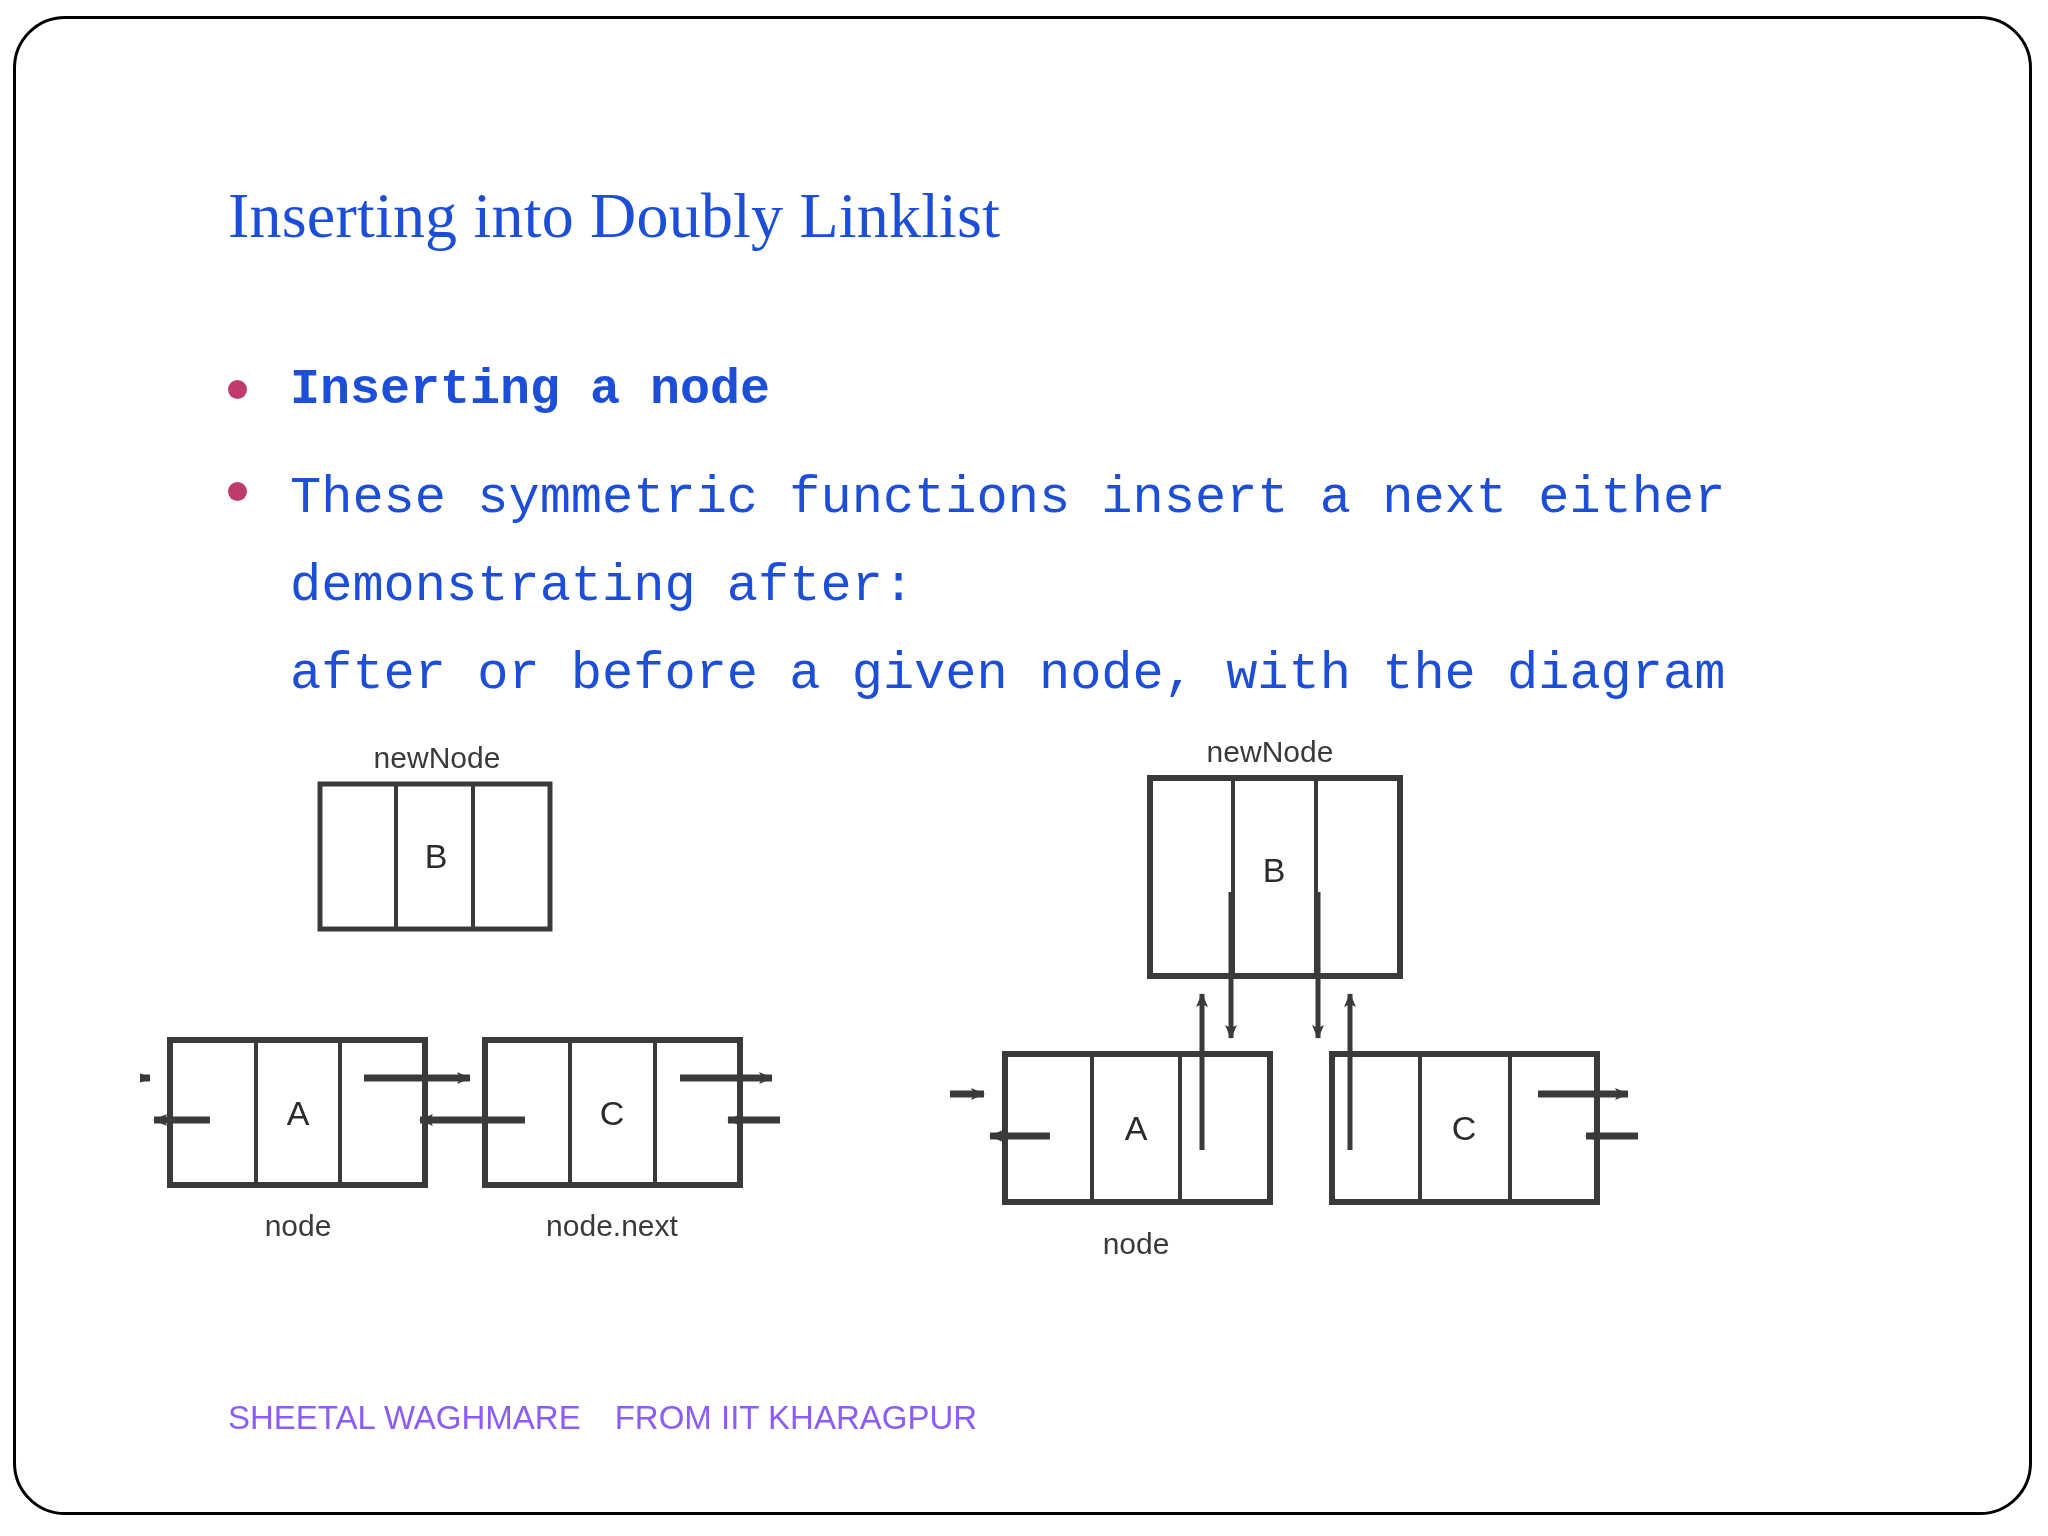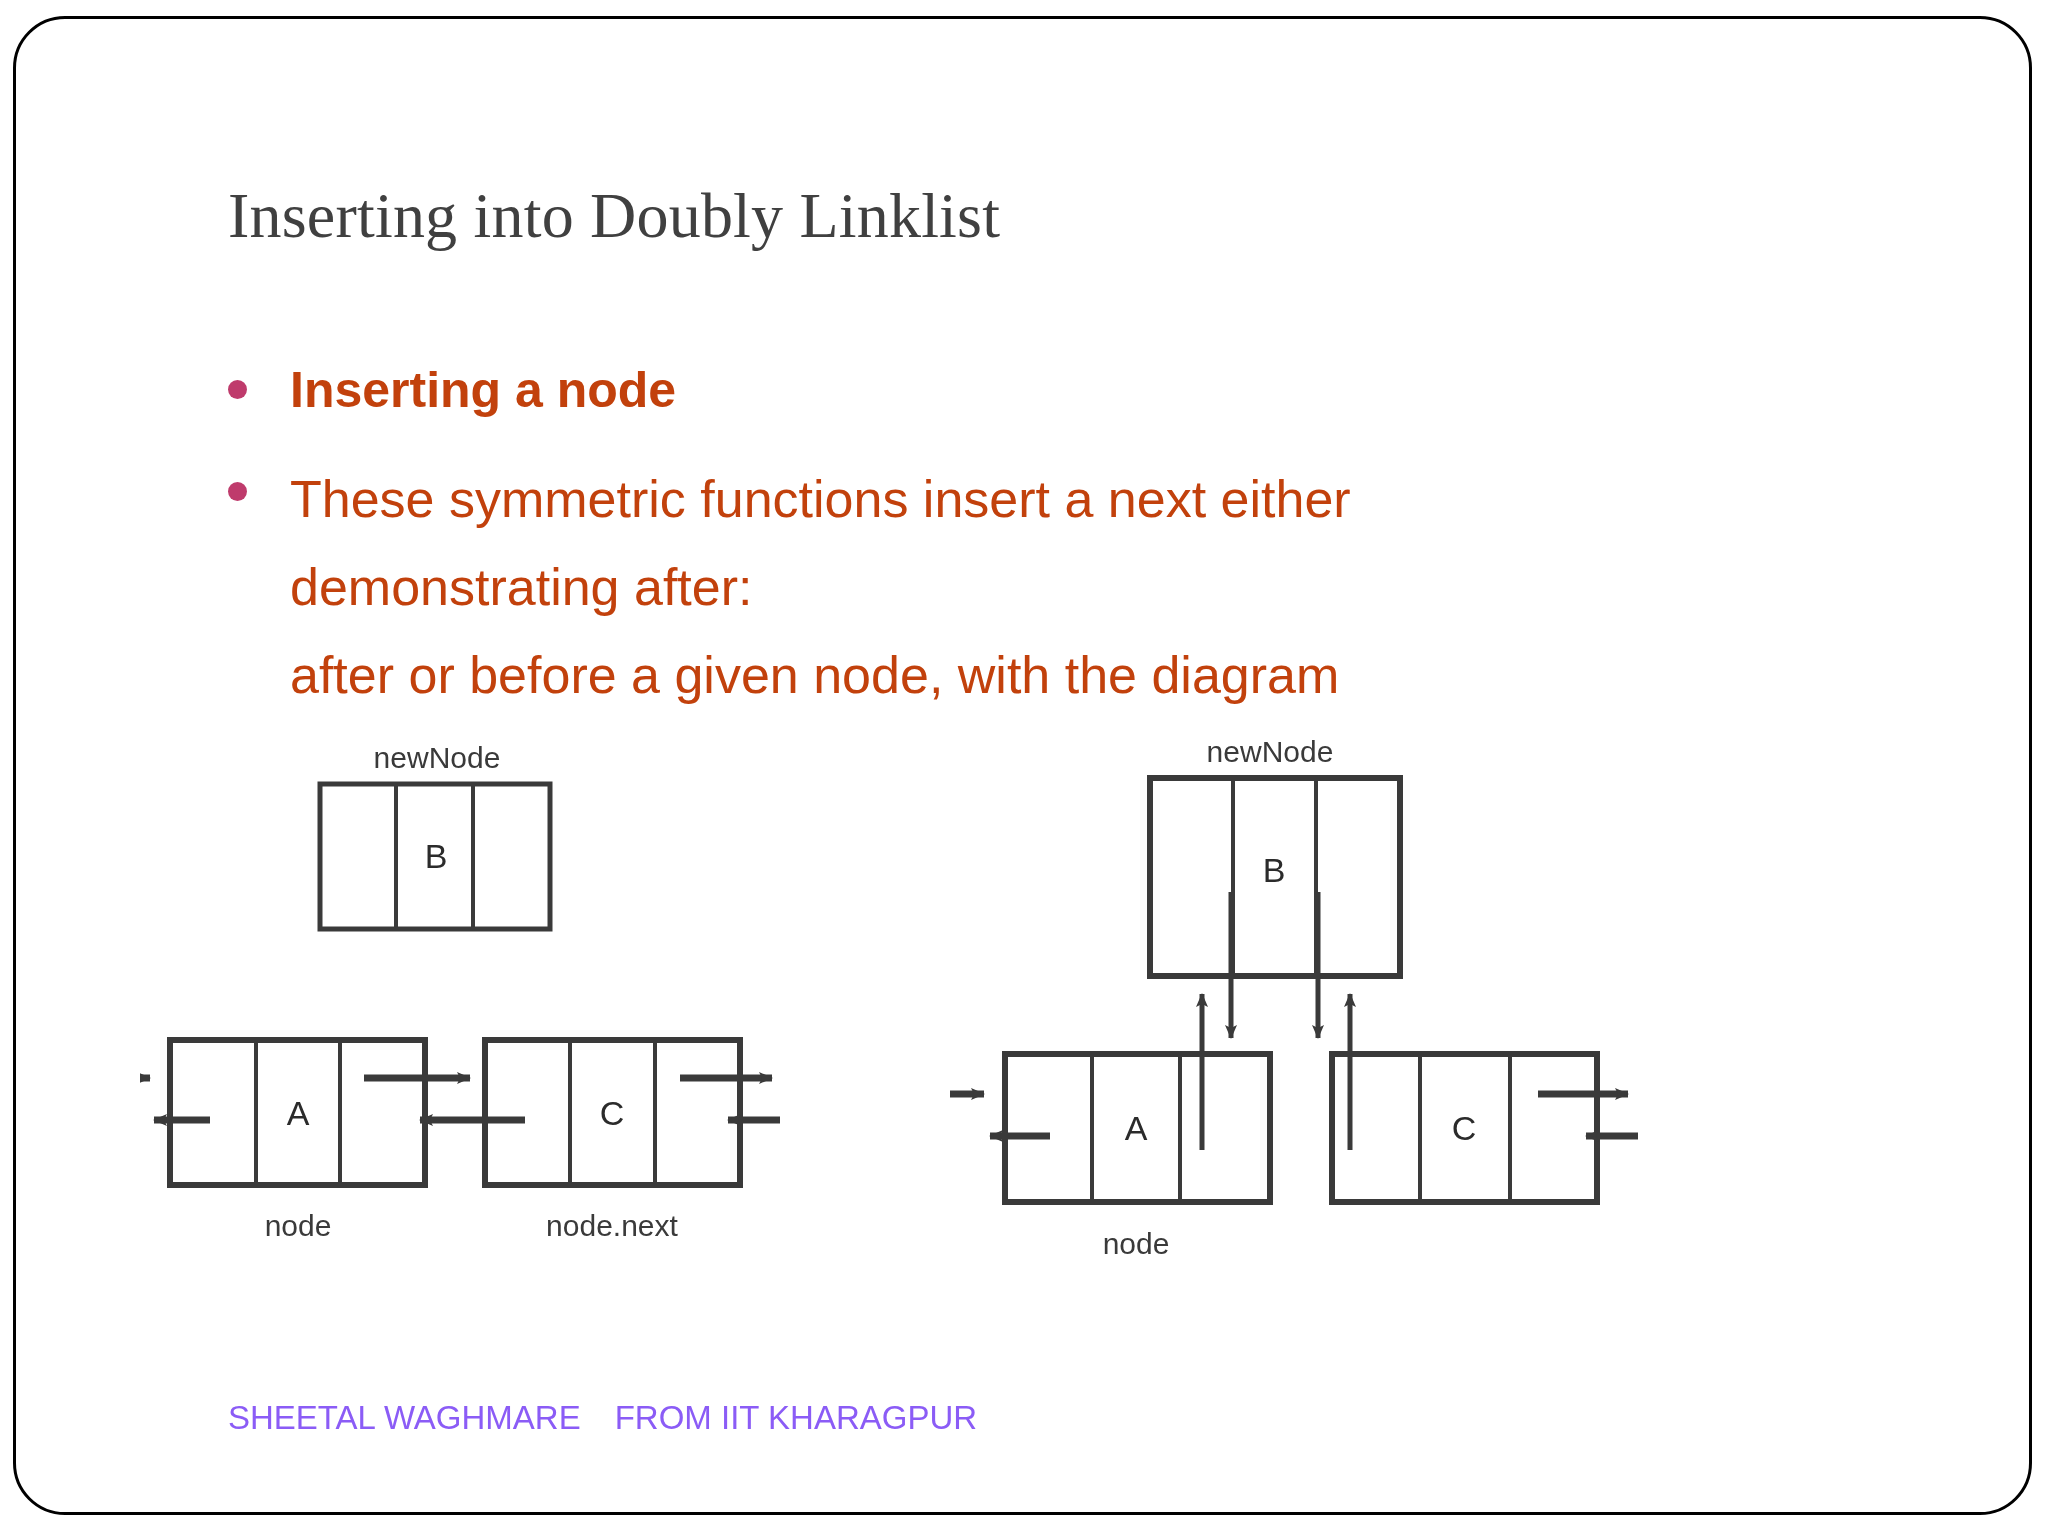--- a/index.html
+++ b/index.html
@@ -40,41 +40,41 @@
   
   #title {
     position: absolute;
     left: 228px;
     top: 183px;
     width: 1500px;
     font-family: "Liberation Serif", serif;
     font-size: 64px;
     font-weight: normal;
     line-height: 1.02;
-    color: #404040;
+    color: #1d4ed8;
     letter-spacing: 0.2px;
     white-space: nowrap;
   }
 
   
   .bullet-row {
     position: absolute;
     display: block;
   }
   .bullet-dot {
     position: absolute;
     width: 19px;
     height: 19px;
     border-radius: 50%;
     background: #BF3B6C;
   }
   .bullet-text {
     position: absolute;
-    font-family: Liberation Sans, sans-serif;
-    color: #c2410c;
+    font-family: Liberation Mono, monospace;
+    color: #1d4ed8;
   }
 
   #bullet1 { left: 228px; top: 358px; width: 1500px; height: 70px; }
   #bullet1 .bullet-dot { left: 0px; top: 22px; }
   #bullet1 .bullet-text {
     left: 62px; top: 0px;
     font-size: 50px;
     font-weight: bold;
     line-height: 64px;
     white-space: nowrap;

